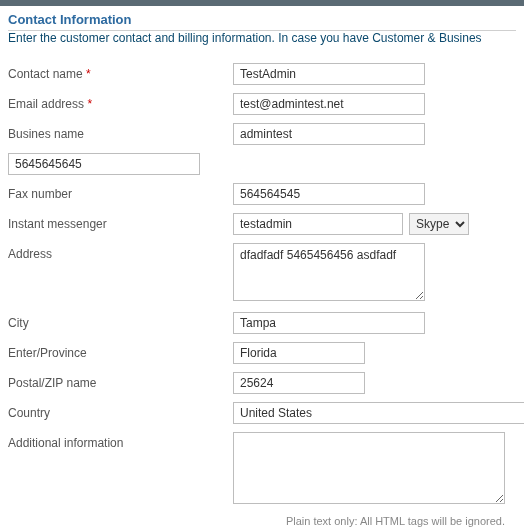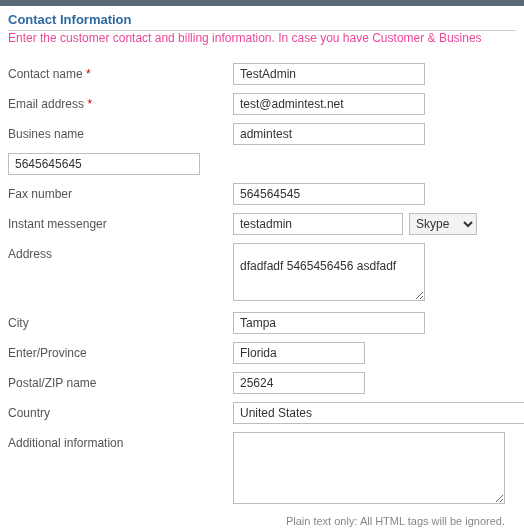--- a/index.html
+++ b/index.html
@@ -18,21 +18,21 @@
     padding: 0 8px;
   }
   .section-title {
     color: #2d6aa0;
     font-size: 13px;
     font-weight: bold;
     padding: 6px 0 3px 0;
     border-bottom: 1px solid #cfcfcf;
   }
   .section-desc {
-    color: #ec4899;
+    color: #0c4a6e;
     font-size: 12px;
     margin-bottom: 18px;
     white-space: nowrap;
     overflow: hidden;
   }
   .row {
     display: flex;
     align-items: flex-start;
     margin-bottom: 8px;
   }
@@ -55,40 +55,40 @@
     font-family: inherit;
     font-size: 12px;
     color: #333;
     background: #fff;
   }
   input.narrow { width: 132px; }
   textarea {
     width: 192px;
     height: 58px;
     border: 1px solid #bdbdbd;
-    padding: 15px 6px;
+    padding: 4px 6px;
     font-family: inherit;
     font-size: 12px;
     color: #333;
     resize: both;
   }
   textarea.wide {
     width: 272px;
     height: 72px;
   }
   select {
     height: 22px;
     border: 1px solid #bdbdbd;
     background: #f3f3f3;
     font-family: inherit;
     font-size: 12px;
     color: #333;
     padding: 1px 2px;
   }
-  select.im { width: 68px; margin-left: 6px; }
+  select.im { width: 60px; margin-left: 6px; }
   select.country { width: 340px; background: #fff; }
   .im-wrap { display: flex; align-items: center; }
   .im-wrap input { width: 170px; }
   .hint {
     color: #888;
     font-size: 11px;
     text-align: right;
     padding-right: 8px;
     margin-top: 2px;
     width: 505px;

